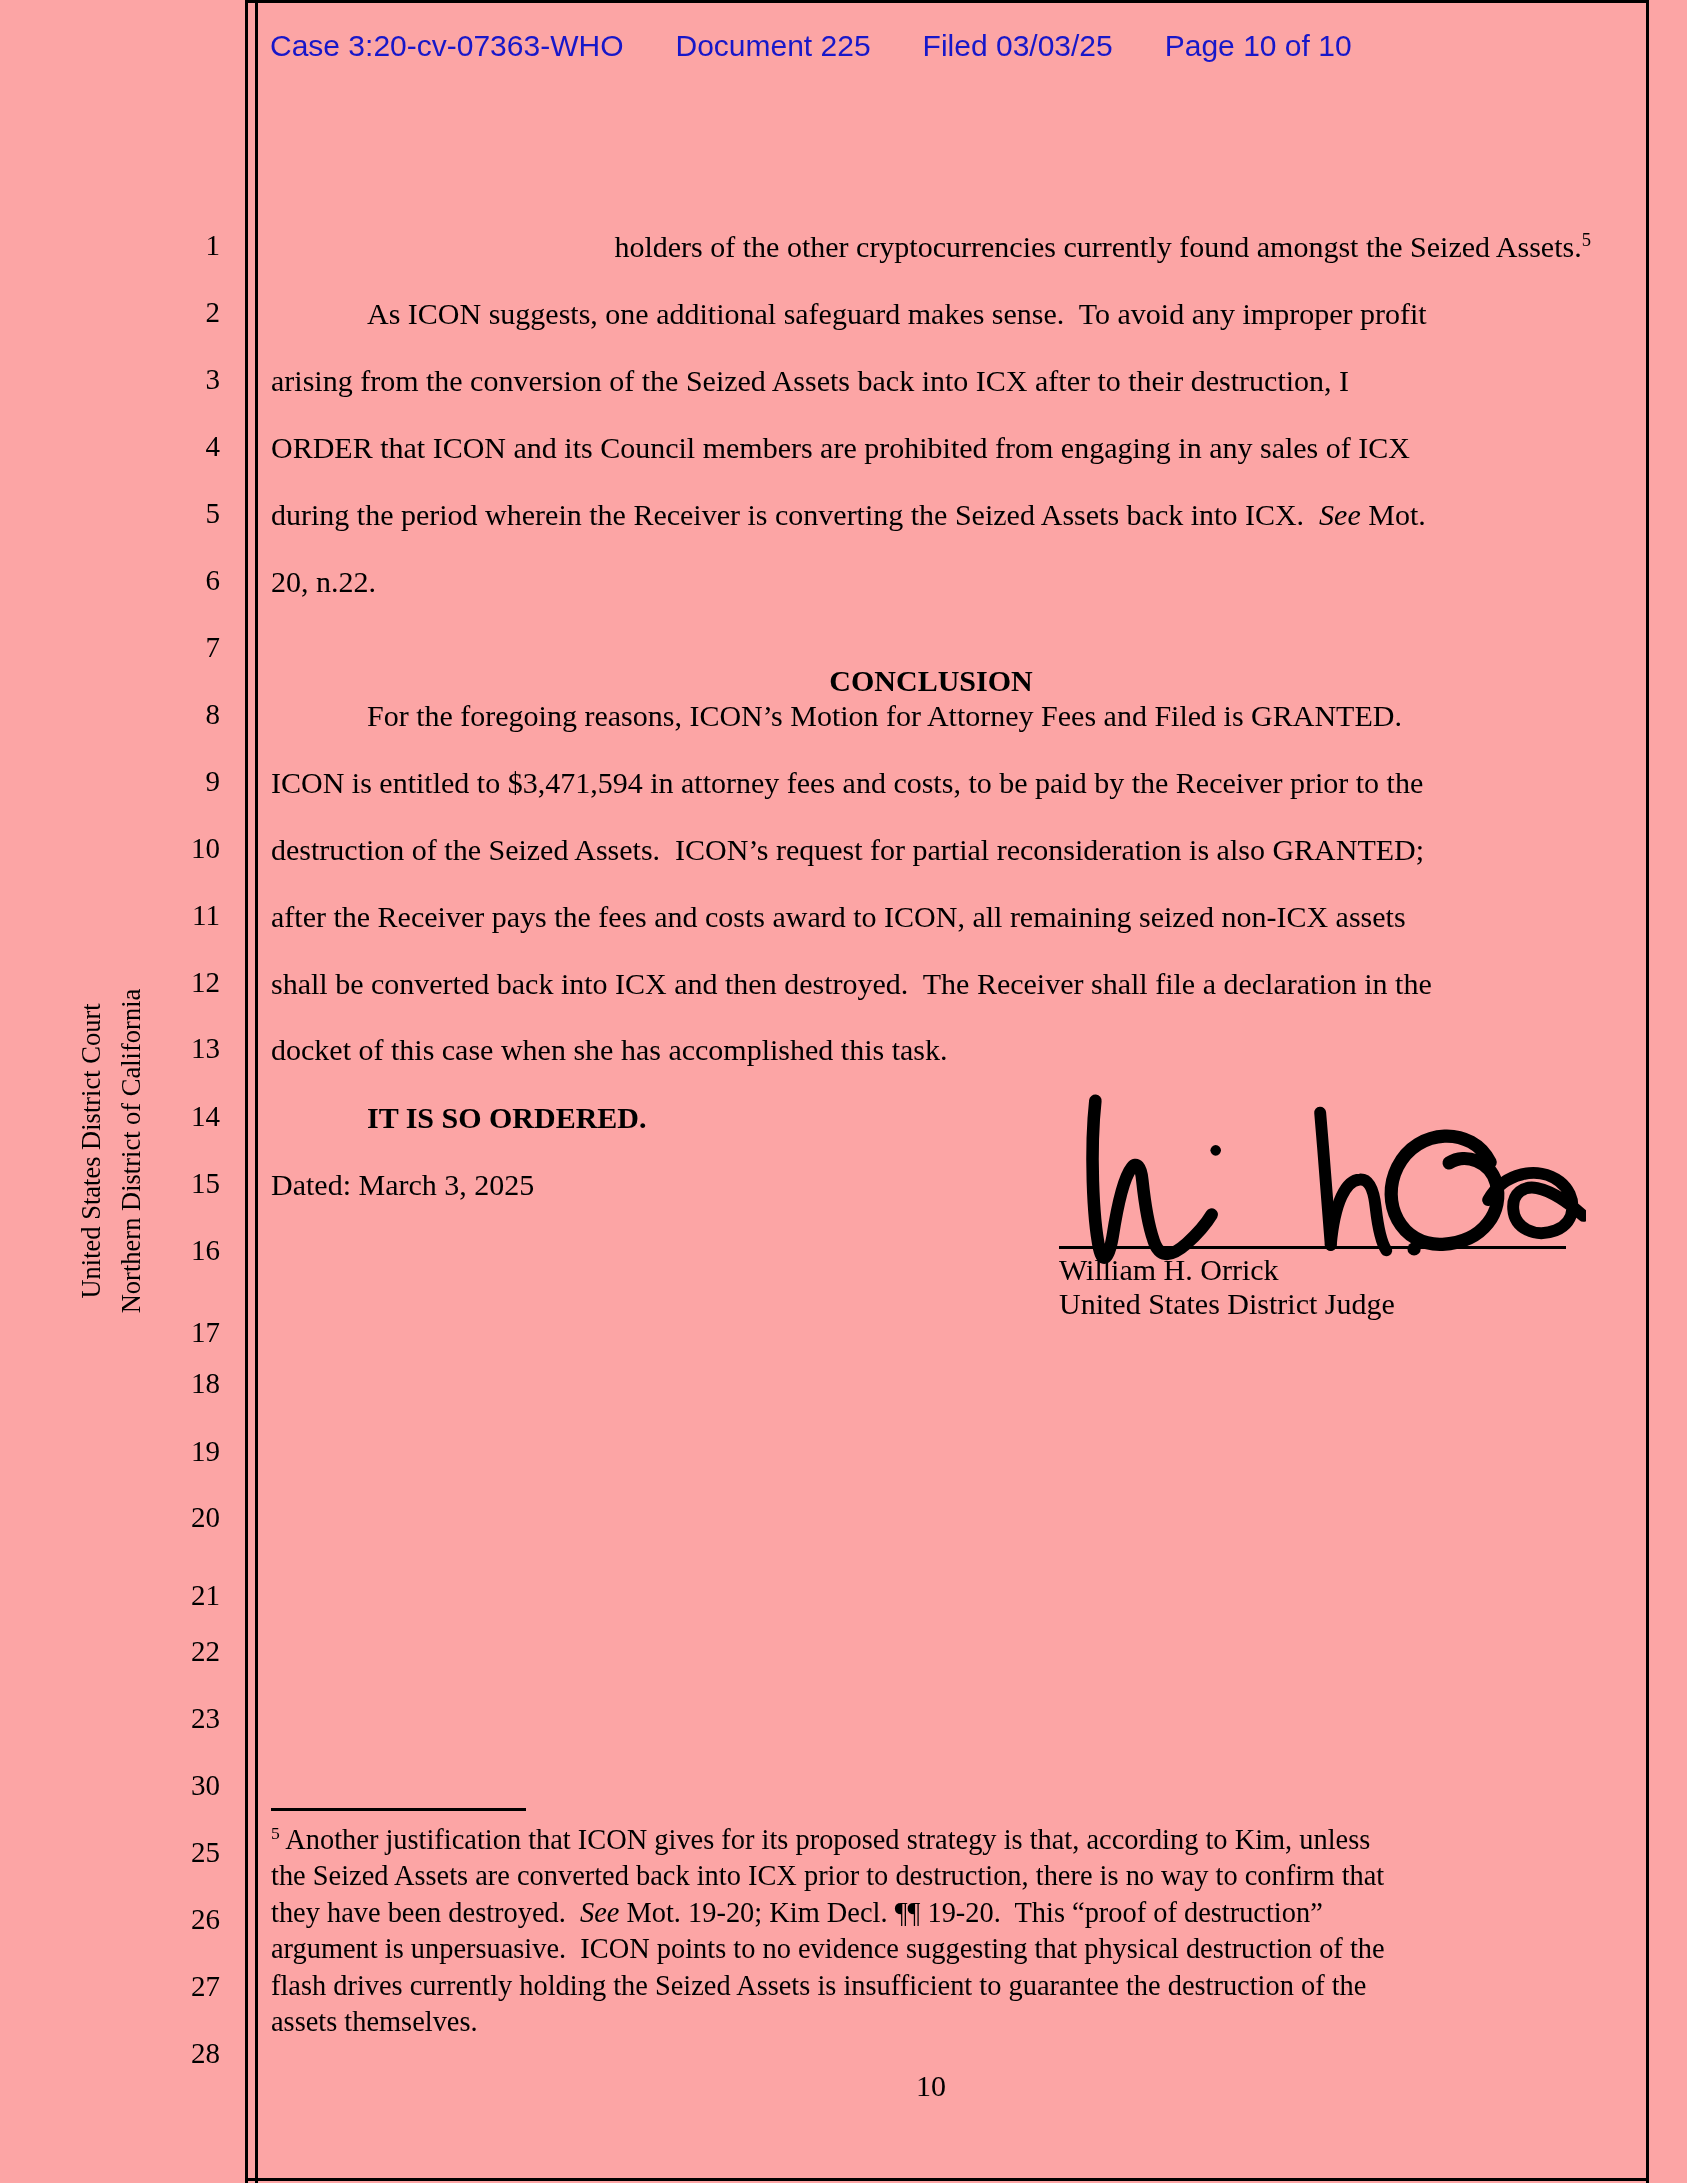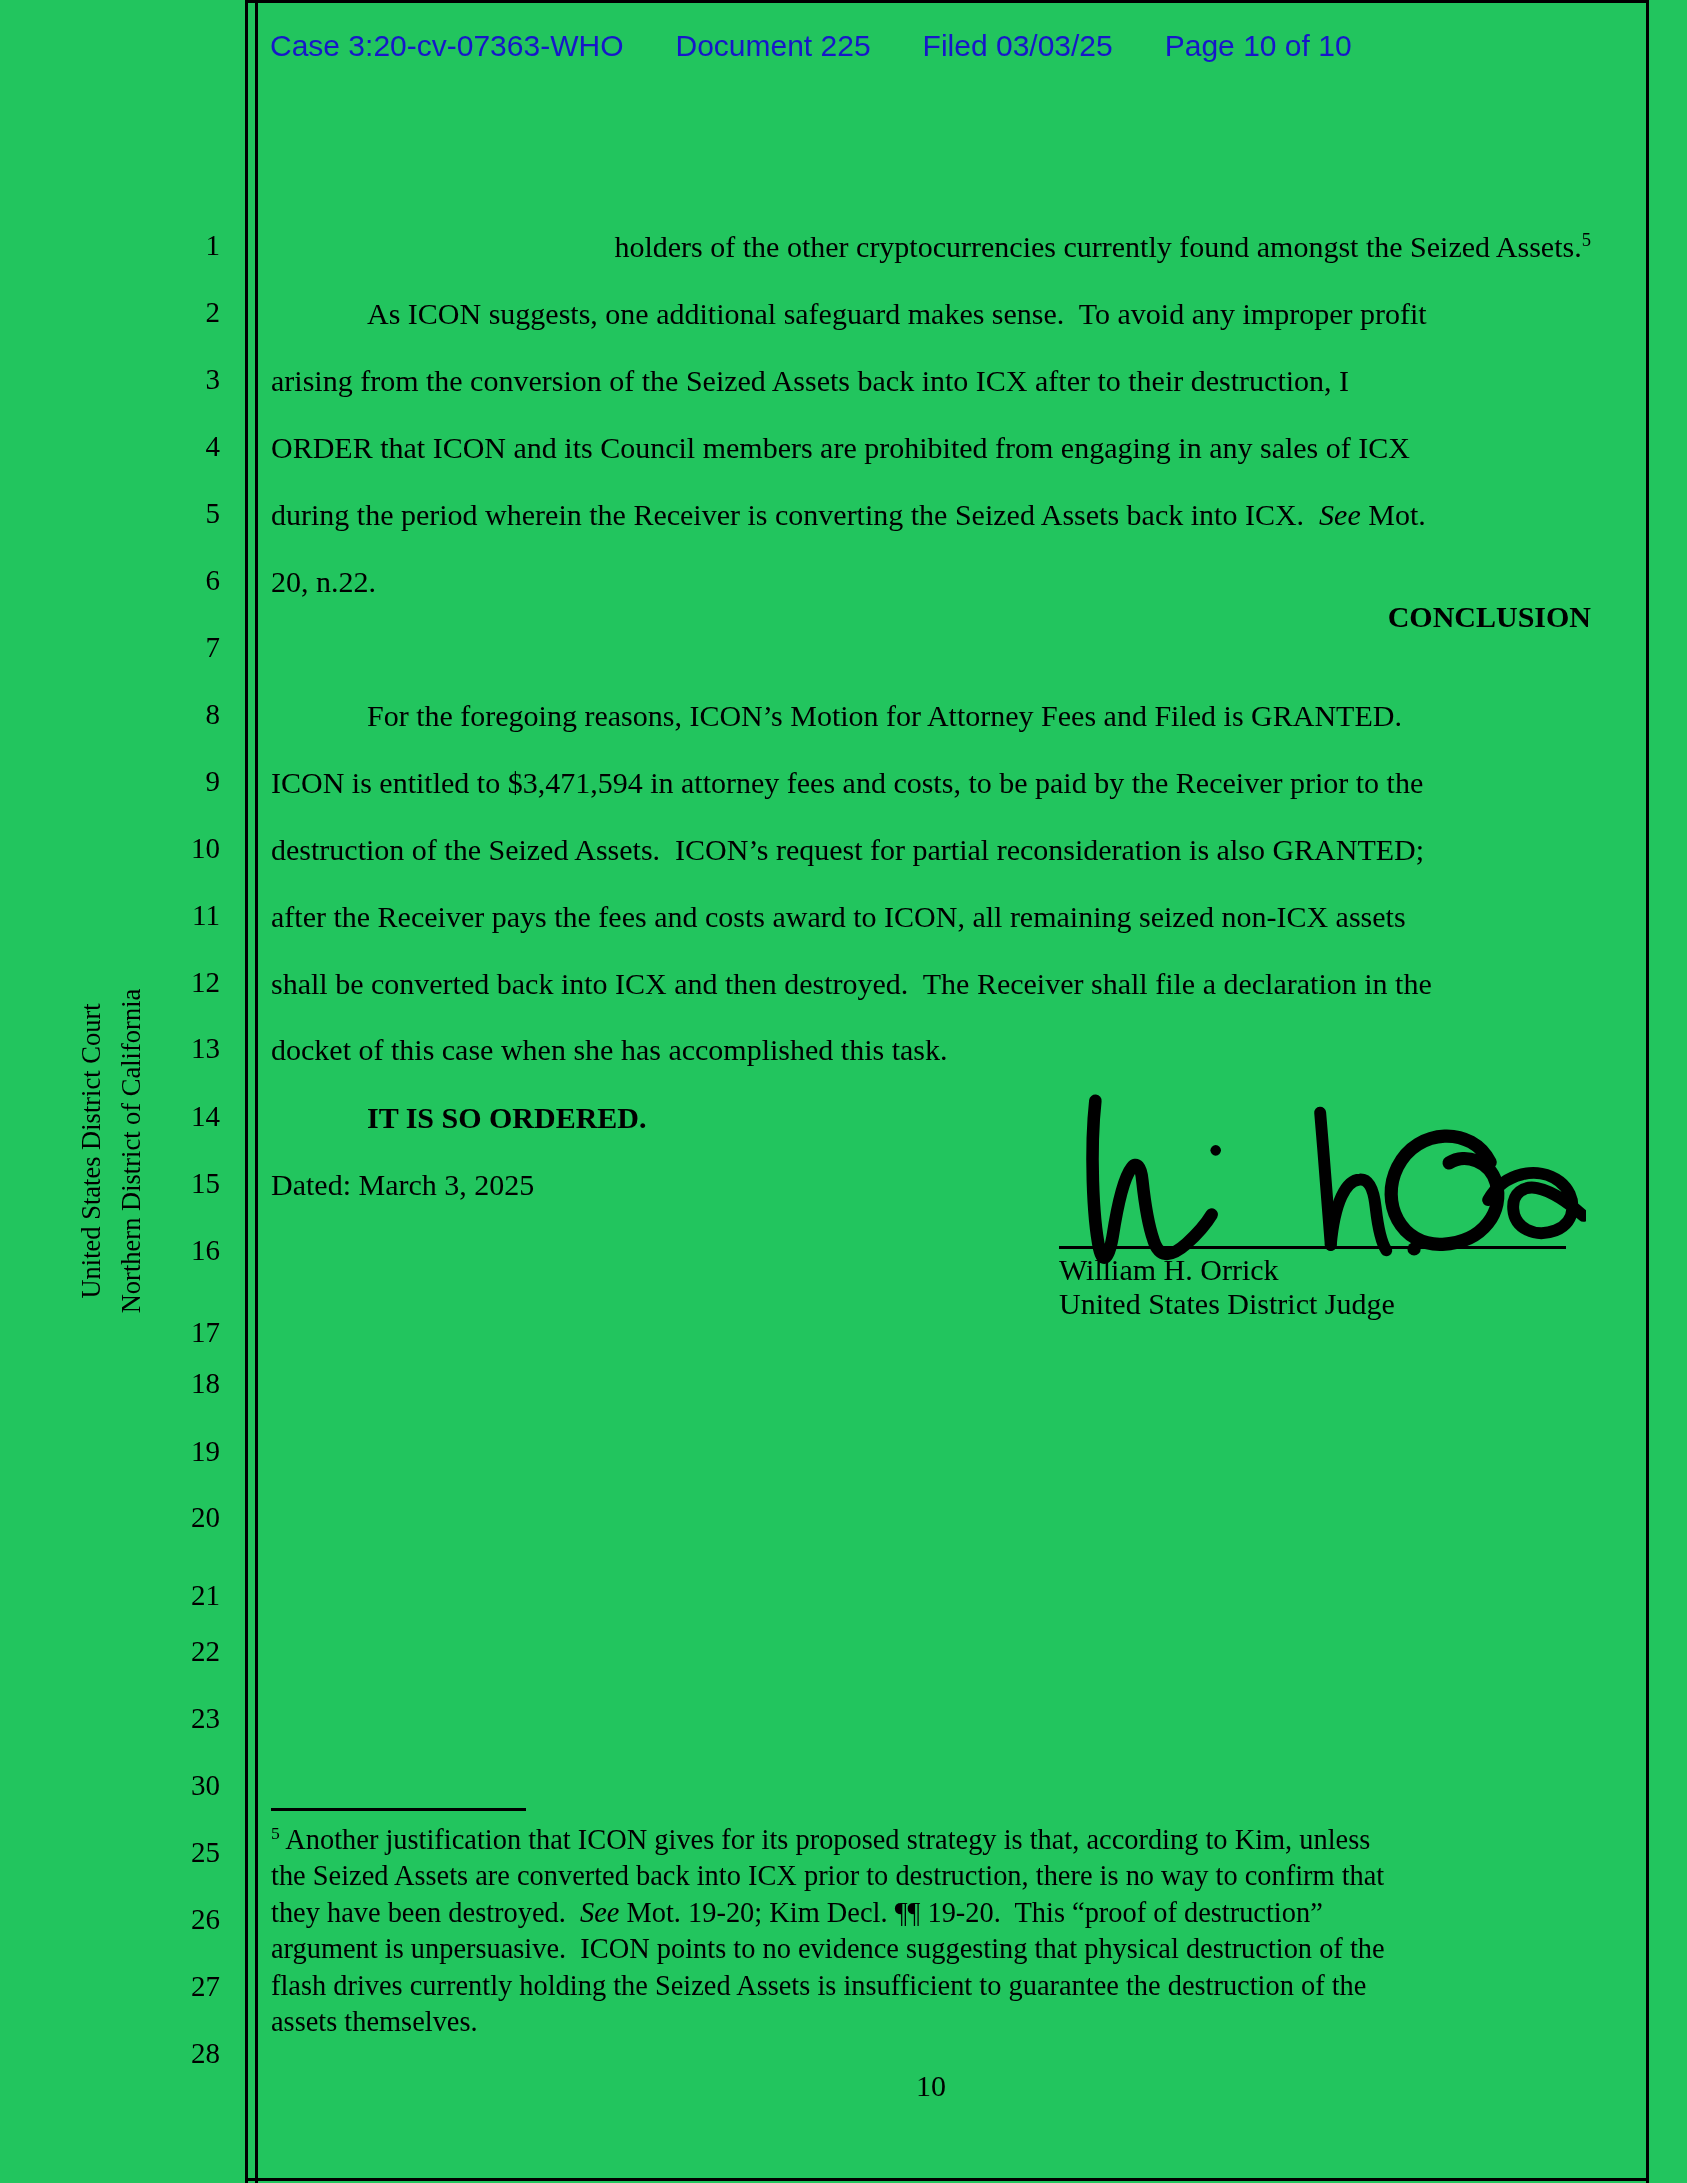--- a/index.html
+++ b/index.html
@@ -1,17 +1,17 @@
 <!DOCTYPE html>
 <html style="font-size:10.6px"><head>
 <meta charset="utf-8">
 <style>
   html,body{margin:0;padding:0;background:#ffffff;}
   .page{
-    position:relative;width:1687px;height:2183px;background:#22c55e;
+    position:relative;width:1687px;height:2183px;background:#fca5a5;
     font-family:"Liberation Serif",serif;color:#000;overflow:hidden;
   }
   .rule{position:absolute;background:#000;}
   .rule-left-outer{left:245px;top:0;width:2.6px;height:2183px;}
   .rule-left-inner{left:255px;top:0;width:2.6px;height:2183px;}
   .rule-right{left:1646px;top:0;width:2.6px;height:2183px;}
   .rule-top{left:245px;top:0;width:1403px;height:2.6px;}
   .rule-bottom{left:245px;top:2178px;width:1403px;height:2.6px;}
 
   .stamp{
@@ -108,21 +108,21 @@
       <div class="num" style="top: 2038px;">28</div>
     </div>
 
   <div id="bodyLines">
       <div class="bline" style="top: 230px; text-align: right;"><span>holders of the other cryptocurrencies currently found amongst the Seized Assets.</span><span class="sup">5</span></div>
       <div class="bline indent" style="top: 297px;"><span>As ICON suggests, one additional safeguard makes sense.&nbsp; To avoid any improper profit</span></div>
       <div class="bline" style="top: 364px;"><span>arising from the conversion of the Seized Assets back into ICX after to their destruction, I</span></div>
       <div class="bline" style="top: 431px;"><span>ORDER that ICON and its Council members are prohibited from engaging in any sales of ICX</span></div>
       <div class="bline" style="top: 498px;"><span>during the period wherein the Receiver is converting the Seized Assets back into ICX.&nbsp; </span><span class="it">See</span><span> Mot.</span></div>
       <div class="bline" style="top: 565px;"><span>20, n.22.</span></div>
-      <div class="bline center" style="top: 600px; text-align: right;"><span class="bd">CONCLUSION</span></div>
+      <div class="bline center" style="top: 664px;"><span class="bd">CONCLUSION</span></div>
       <div class="bline indent" style="top: 699px;"><span>For the foregoing reasons, ICON’s Motion for Attorney Fees and Filed is GRANTED.</span></div>
       <div class="bline" style="top: 766px;"><span>ICON is entitled to $3,471,594 in attorney fees and costs, to be paid by the Receiver prior to the</span></div>
       <div class="bline" style="top: 833px;"><span>destruction of the Seized Assets.&nbsp; ICON’s request for partial reconsideration is also GRANTED;</span></div>
       <div class="bline" style="top: 900px;"><span>after the Receiver pays the fees and costs award to ICON, all remaining seized non-ICX assets</span></div>
       <div class="bline" style="top: 967px;"><span>shall be converted back into ICX and then destroyed.&nbsp; The Receiver shall file a declaration in the</span></div>
       <div class="bline" style="top: 1033px;"><span>docket of this case when she has accomplished this task.</span></div>
       <div class="bline indent" style="top: 1101px;"><span class="bd">IT IS SO ORDERED.</span></div>
       <div class="bline" style="top: 1168px;"><span>Dated: March 3, 2025</span></div>
     </div>
 

